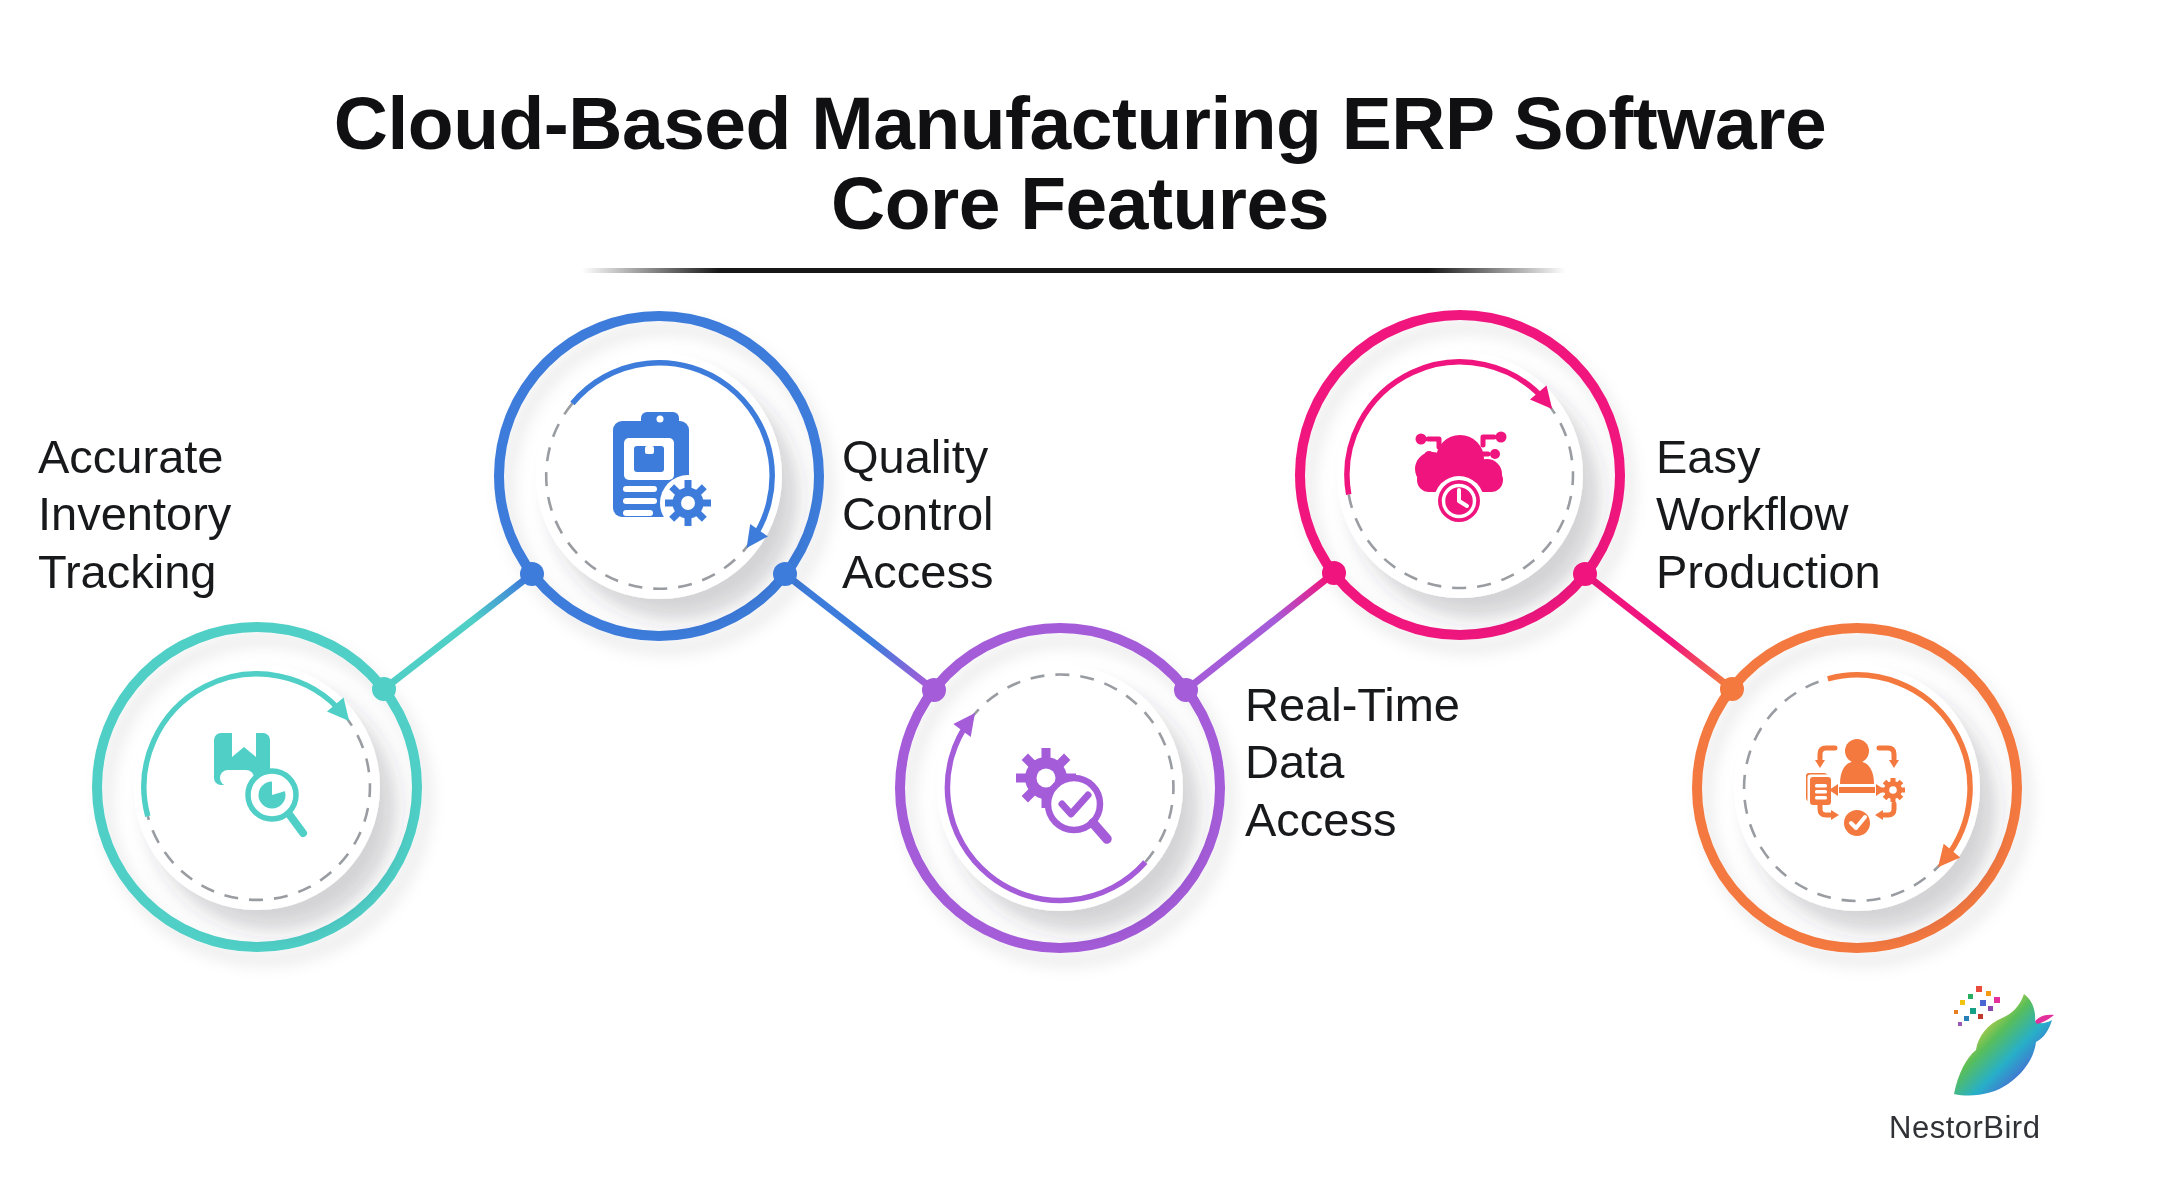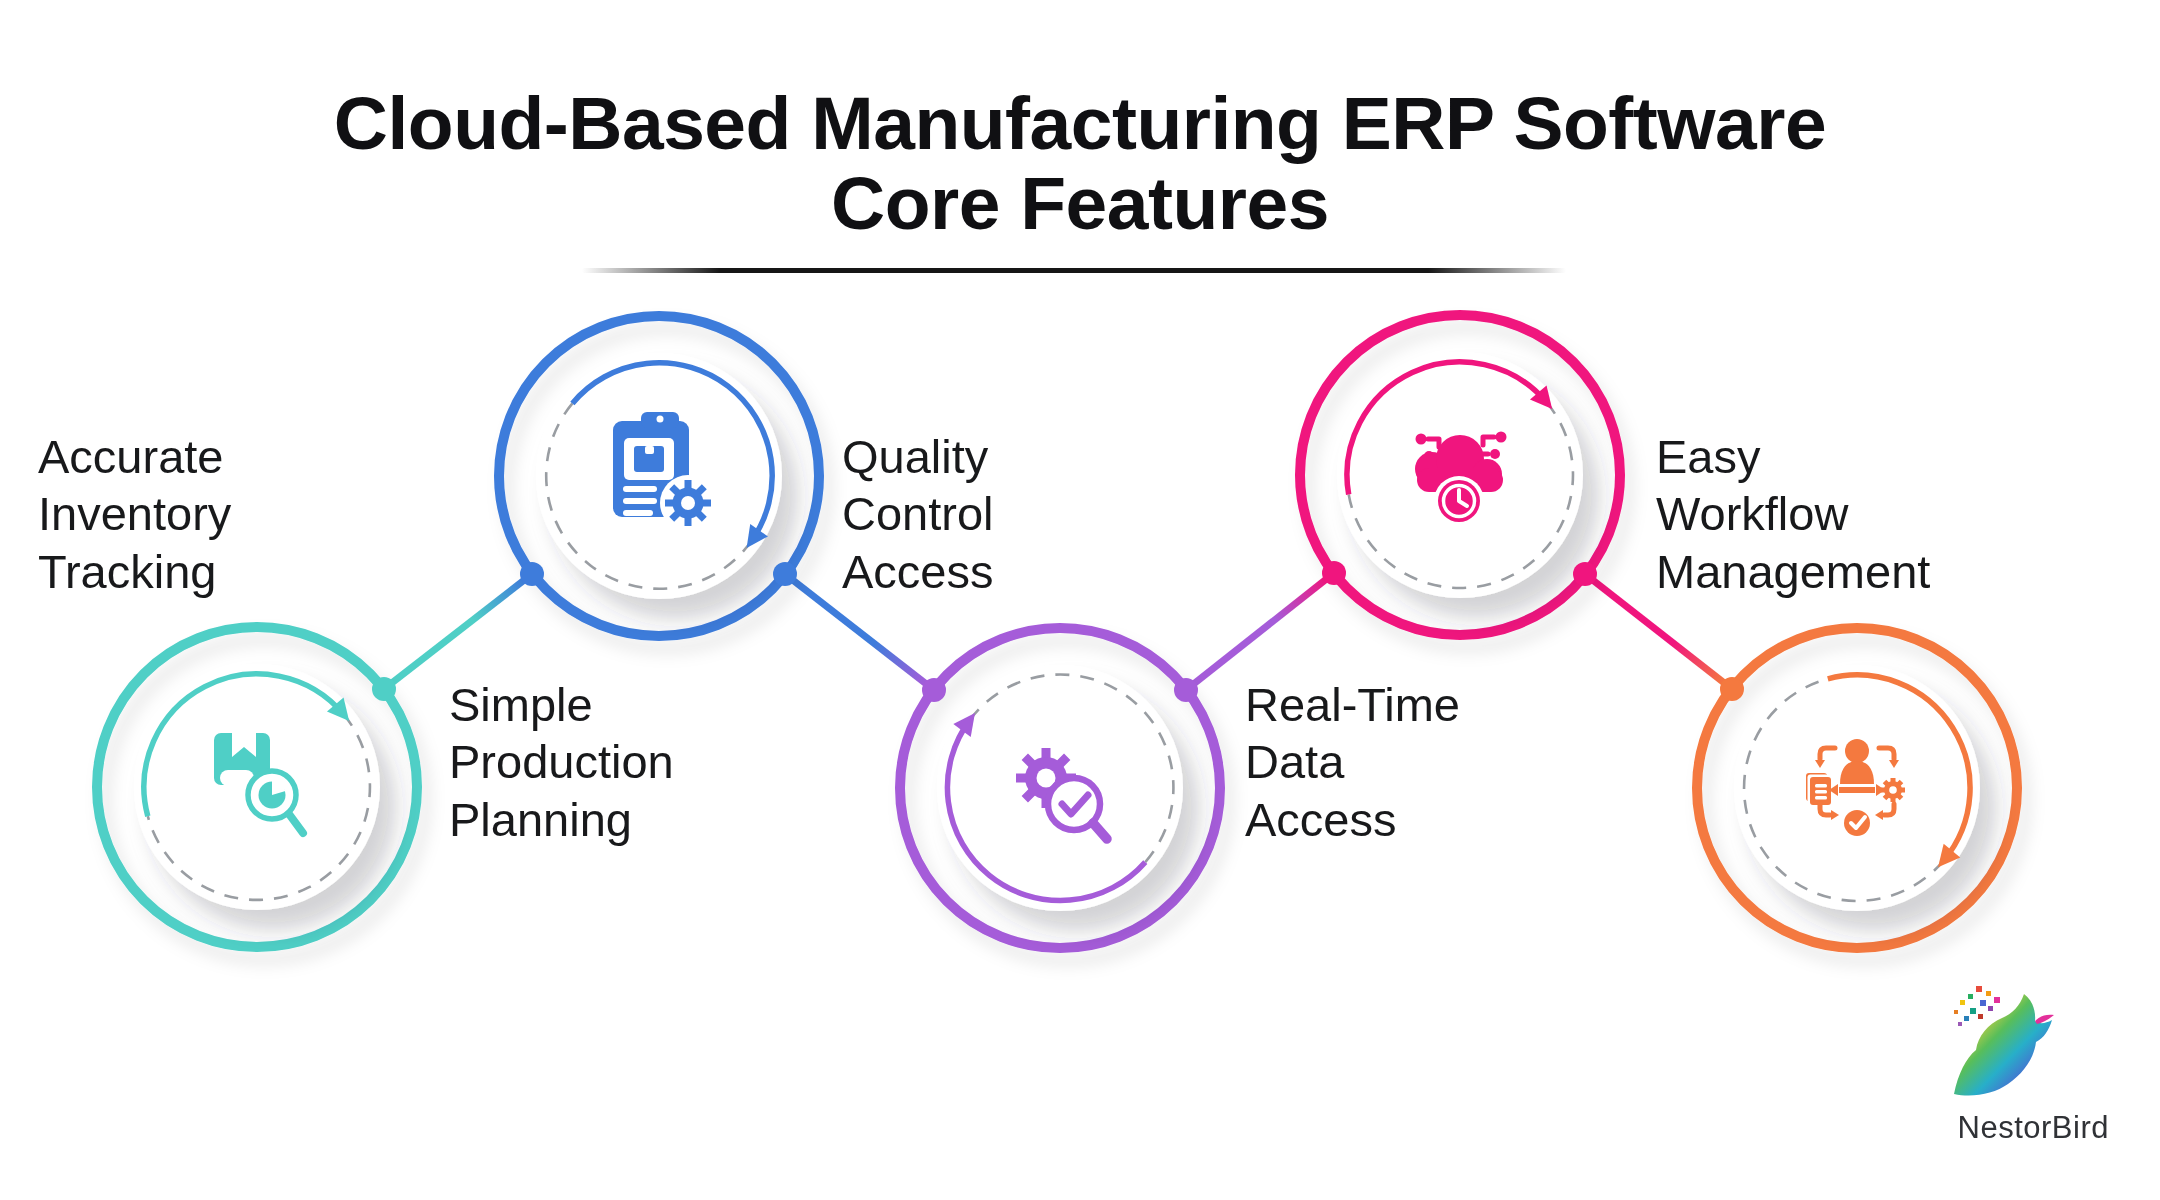--- a/index.html
+++ b/index.html
@@ -22,21 +22,21 @@
   .node-label{
     position:absolute;width:420px;text-align:left;z-index:3;
     font-size:47px;line-height:1.22;color:#18191b;white-space:pre-line;
   }
   .lbl-0{left:38px;top:428px;}
   .lbl-1{left:449px;top:676px;}
   .lbl-2{left:842px;top:428px;}
   .lbl-3{left:1245px;top:676px;}
   .lbl-4{left:1656px;top:428px;}
   .brand-name{
-    position:absolute;left:1889px;top:1110px;width:220px;text-align:right;z-index:3;
+    position:absolute;left:1889px;top:1110px;width:220px;text-align:left;z-index:3;
     font-size:31px;font-weight:400;letter-spacing:0.5px;color:#303236;
   }
   
   .n0{--c:#4FCFC6;}
   .n1{--c:#3E7CDB;}
   .n2{--c:#A55CD9;}
   .n3{--c:#F0157E;}
   .n4{--c:#F4793F;}
   .ring{fill:none;stroke:var(--c);stroke-width:10;}
   .disc{fill:#ffffff;}
@@ -55,32 +55,29 @@
 
 <div class="canvas">
 
   <div class="title">Cloud-Based Manufacturing ERP Software
 Core Features</div>
   <div class="title-underline"></div>
 
   <div class="node-label lbl-0">Accurate
 Inventory
 Tracking</div>
-  <div class="node-label lbl-1">Simple
-Production
-Planning</div>
   <div class="node-label lbl-2">Quality
 Control
 Access</div>
   <div class="node-label lbl-3">Real-Time
 Data
 Access</div>
   <div class="node-label lbl-4">Easy
 Workflow
-Management</div>
+Production</div>
 
   <div class="brand-name">NestorBird</div>
 
   <svg class="gfx" width="2160" height="1200" viewBox="0 0 2160 1200" xmlns="http://www.w3.org/2000/svg">
     <defs>
       <filter id="discShadow" x="-60%" y="-60%" width="240%" height="240%">
         <feDropShadow dx="16" dy="20" stdDeviation="11" flood-color="#343941" flood-opacity="0.22"></feDropShadow>
       </filter>
       <filter id="ringShadow" x="-60%" y="-60%" width="240%" height="240%">
         <feDropShadow dx="8" dy="12" stdDeviation="8" flood-color="#343941" flood-opacity="0.10"></feDropShadow>

